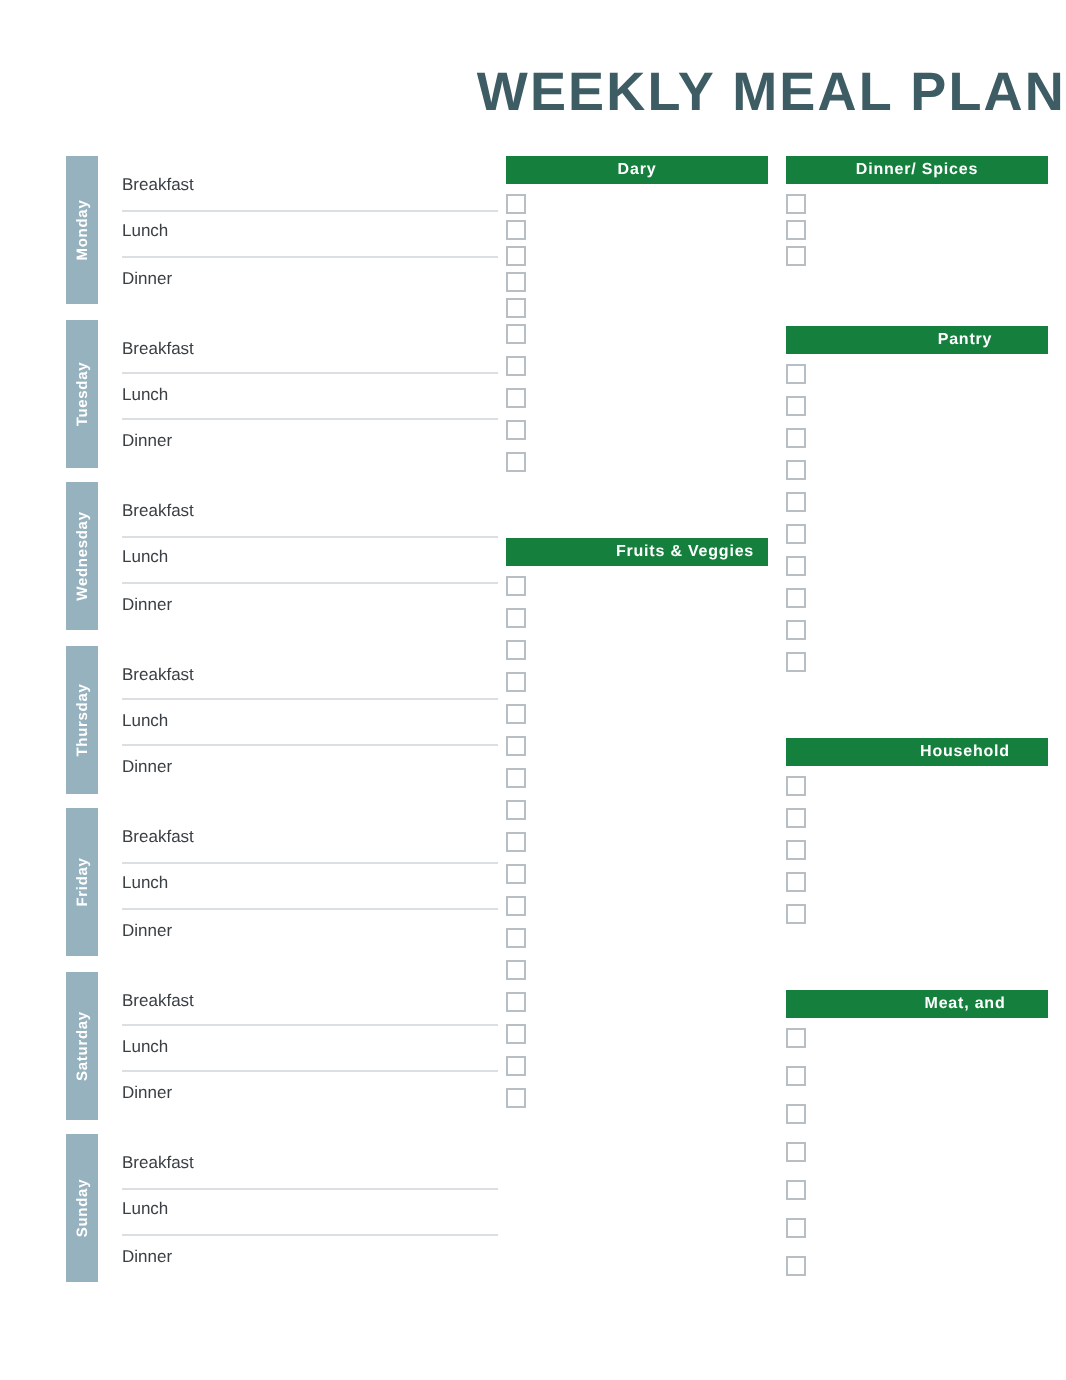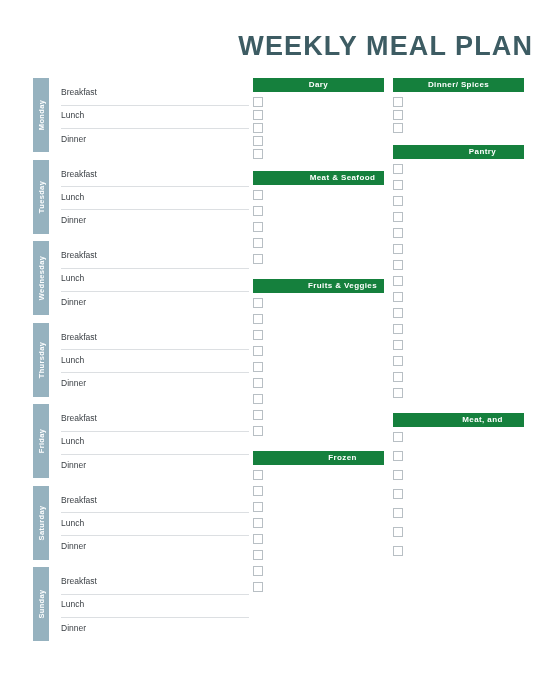--- a/index.html
+++ b/index.html
@@ -92,21 +92,21 @@
     color:#ffffff;
     font-size:8px;
     font-weight:bold;
     letter-spacing:.4px;
     text-align:center;
     height:14px;
     line-height:14px;
     margin-bottom:5px;
     user-select:none;
   }
-  .cat-header.spaced{margin-top:9px;padding-left:48px;}
+  .cat-header.spaced{margin-top:27px;padding-left:48px;}
   .checkbox-list{
     display:flex;
     flex-direction:column;
   }
   .checkbox{
     width:10px;height:10px;
     border:1px solid #b8bfc4;
     background:#ffffff;
     box-sizing:border-box;
     margin-bottom:6px;
@@ -199,41 +199,39 @@
 
     <div class="checklist mid">
         <div class="cat-header">Dary</div>
         <div class="checkbox-list">
           <div class="checkbox tight"></div>
           <div class="checkbox tight"></div>
           <div class="checkbox tight"></div>
           <div class="checkbox tight"></div>
           <div class="checkbox tight"></div>
         </div>
-        <div class="cat-header spaced">Meat &amp; Seafood</div>
         <div class="checkbox-list">
           <div class="checkbox"></div>
           <div class="checkbox"></div>
           <div class="checkbox"></div>
           <div class="checkbox"></div>
           <div class="checkbox"></div>
         </div>
         <div class="cat-header spaced">Fruits &amp; Veggies</div>
         <div class="checkbox-list">
           <div class="checkbox"></div>
           <div class="checkbox"></div>
           <div class="checkbox"></div>
           <div class="checkbox"></div>
           <div class="checkbox"></div>
           <div class="checkbox"></div>
           <div class="checkbox"></div>
           <div class="checkbox"></div>
           <div class="checkbox"></div>
         </div>
-        <div class="cat-header spaced">Frozen</div>
         <div class="checkbox-list">
           <div class="checkbox"></div>
           <div class="checkbox"></div>
           <div class="checkbox"></div>
           <div class="checkbox"></div>
           <div class="checkbox"></div>
           <div class="checkbox"></div>
           <div class="checkbox"></div>
           <div class="checkbox"></div>
         </div>
@@ -254,20 +252,21 @@
           <div class="checkbox"></div>
         </div>
         <div class="checkbox-list">
           <div class="checkbox"></div>
           <div class="checkbox"></div>
           <div class="checkbox"></div>
           <div class="checkbox"></div>
           <div class="checkbox"></div>
           <div class="checkbox"></div>
         </div>
+        <div class="cat-header spaced">Household</div>
         <div class="checkbox-list">
           <div class="checkbox"></div>
           <div class="checkbox"></div>
           <div class="checkbox"></div>
           <div class="checkbox"></div>
           <div class="checkbox"></div>
         </div>
         <div class="cat-header spaced">Meat, and</div>
         <div class="checkbox-list">
           <div class="checkbox loose"></div>

